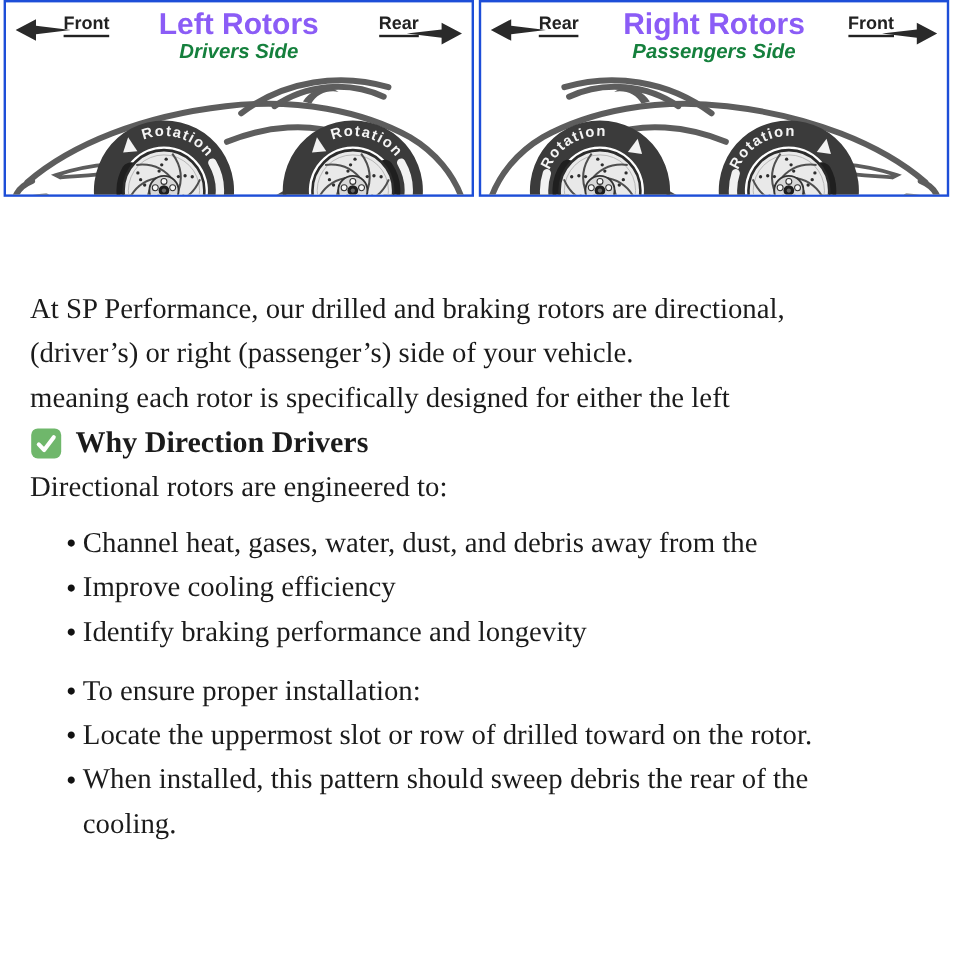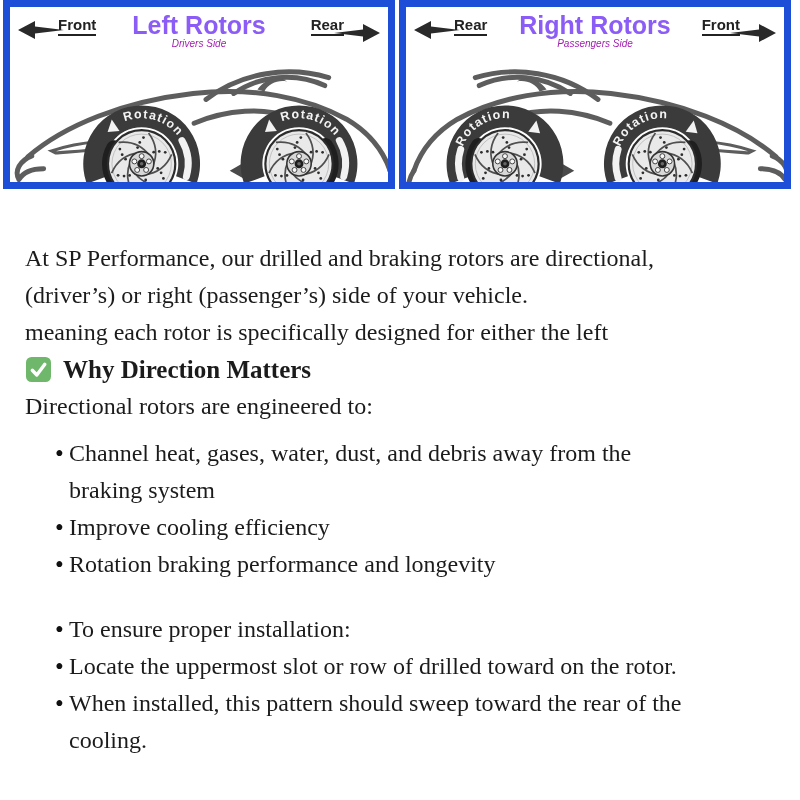--- a/index.html
+++ b/index.html
@@ -1,27 +1,27 @@
 <!DOCTYPE html>
 <html><head>
 <meta charset="utf-8">
 <style>
   * { margin:0; padding:0; box-sizing:border-box; }
   html,body { background:#ffffff; width:800px; }
   body { font-family:"Liberation Serif", serif; color:#1b1b1b; }
 
   
   .diagram { display:flex; gap:4px; padding-left:3px; height:222px; }
-  .panel { width:392px; height:189px; border:7px solid #1d4ed8; background:#fff;
+  .panel { width:392px; height:164px; border:2px solid #1d4ed8; background:#fff;
            position:relative; overflow:hidden; }
   .panel-head { position:relative; height:52px; }
   .panel-title-block { position:absolute; left:0; right:0; top:5px; text-align:center;
                        font-family:"Liberation Sans", sans-serif; }
   .panel-title { font-size:25px; font-weight:bold; color:#8b5cf6; line-height:1.05; }
-  .panel-subtitle { font-size:10px; font-weight:normal; font-style:italic; color:#a21caf; }
+  .panel-subtitle { font-size:17px; font-weight:bold; font-style:italic; color:#15803d; }
   .dir { position:absolute; top:8px; display:flex; align-items:center;
          font-family:"Liberation Sans", sans-serif; font-weight:bold; font-size:15px; color:#222; }
   .dir-left-pos { left:8px; }
   .dir-right-pos { right:8px; }
   .dir-text { border-bottom:2.5px solid #222; padding-bottom:1px; }
   .dir-arrow { flex:0 0 auto; }
   .dir-left-pos .dir-arrow { margin-right:-6px; transform:translateY(4px); }
   .dir-right-pos .dir-arrow { margin-left:-10px; transform:translateY(7px); }
   svg.car { display:block; width:388px; height:166px; }
   .body-line { fill:none; stroke:#5d5d5d; stroke-width:5; stroke-linecap:round; stroke-linejoin:round; }
@@ -32,21 +32,21 @@
   
   .content { padding:18px 20px 0 25px; font-size:24px; line-height:37px; }
   .line { white-space:nowrap; }
   .sec-heading { display:flex; align-items:center; gap:11px; height:37px; }
   .sec-heading .htext { font-size:25px; }
   .sec-bold .htext { font-weight:bold; }
   .sec-plain .htext { font-weight:normal; font-size:26px; color:#242424; }
   .lead { margin-top:0; }
   ul.blist { list-style:none; padding-left:31px; }
   .blist-1 { margin-top:10px;font-family:Liberation Serif, serif; }
-  .blist-2 { margin-top:28px; }
+  .blist-2 { margin-top:12px; }
   .sec2-head { margin-top:6px; }
   .blist li { position:relative; padding-left:13px; }
   .blist li::before { content:"\2022"; position:absolute; left:-1px; top:0;
                       font-size:25px; color:#111; }
   .icon-badge { flex:0 0 auto; display:block; }
 </style>
 </head>
 <body>
 
 <div class="diagram">
@@ -298,44 +298,43 @@
     <div class="line">At SP Performance, our drilled and braking rotors are directional,</div>
     <div class="line">(driver’s) or right (passenger’s) side of your vehicle.</div>
     <div class="line">meaning each rotor is specifically designed for either the left</div>
   </div>
 
   <div class="sec-heading sec-bold">
     <svg class="icon-badge" width="27" height="27" viewBox="0 0 27 27">
       <rect x="1" y="1" width="25" height="25" rx="5.5" fill="#6fb76b"></rect>
       <path d="M7.3 14.3 L11.8 19 L19.8 8.3" fill="none" stroke="#ffffff" stroke-width="3.4" stroke-linecap="round" stroke-linejoin="round"></path>
     </svg>
-    <span class="htext">Why Direction Matters</span>
+    <span class="htext">Why Direction Drivers</span>
   </div>
 
   <div class="lead line">Directional rotors are engineered to:</div>
 
   <ul class="blist blist-1">
     <li>
       <div class="line">Channel heat, gases, water, dust, and debris away from the</div>
-      <div class="line">braking system</div>
     </li>
     <li>
       <div class="line">Improve cooling efficiency</div>
     </li>
     <li>
-      <div class="line">Rotation braking performance and longevity</div>
+      <div class="line">Identify braking performance and longevity</div>
     </li>
   </ul>
 
 
   <ul class="blist blist-2">
     <li>
       <div class="line">To ensure proper installation:</div>
     </li>
     <li>
       <div class="line">Locate the uppermost slot or row of drilled toward on the rotor.</div>
     </li>
     <li>
-      <div class="line">When installed, this pattern should sweep toward the rear of the</div>
+      <div class="line">When installed, this pattern should sweep debris the rear of the</div>
       <div class="line">cooling.</div>
     </li>
   </ul>
 </div>
 
 </body></html>

